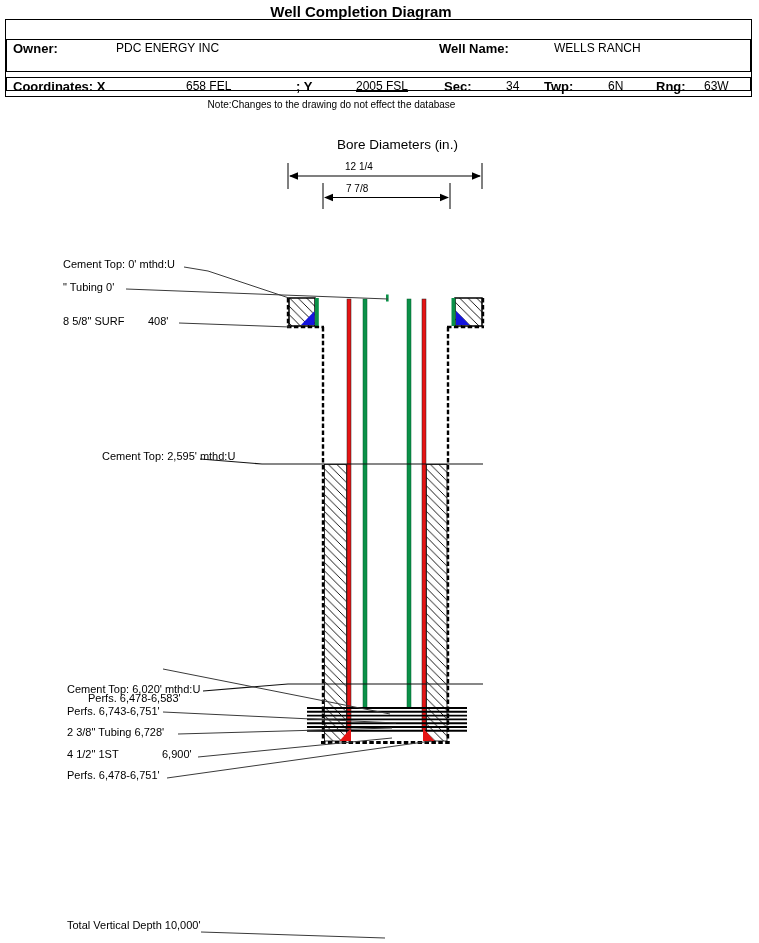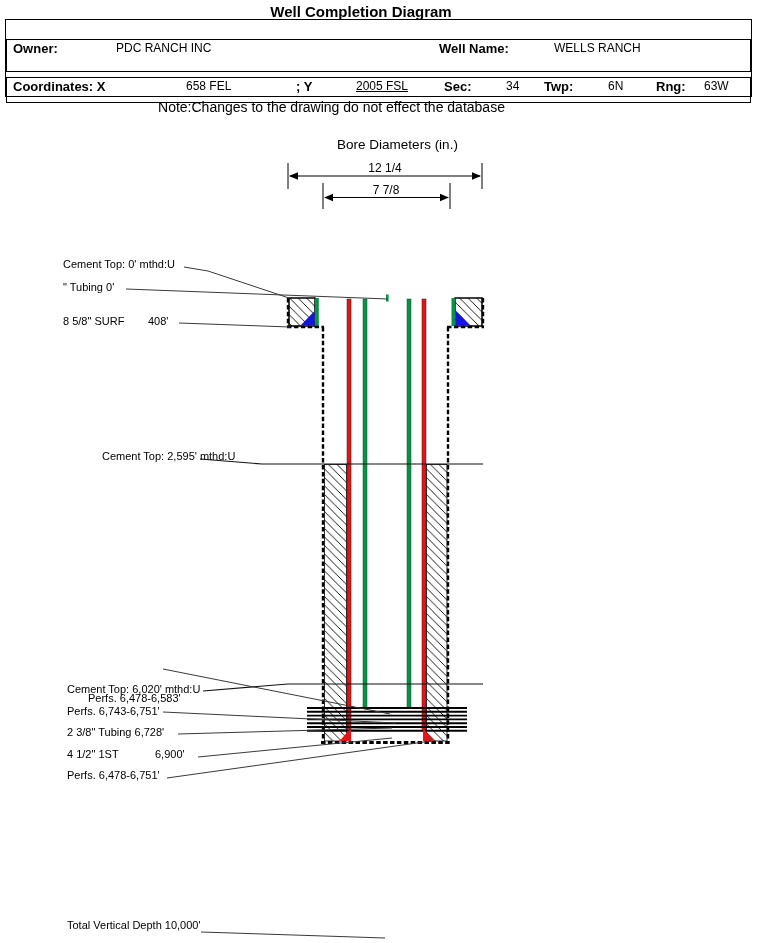--- a/index.html
+++ b/index.html
@@ -6,39 +6,39 @@
   body{width:759px;height:943px;position:relative;overflow:hidden;
        font-family:"Liberation Sans","DejaVu Sans",sans-serif;color:#000;}
   .abs{position:absolute;white-space:nowrap;}
   #page-title{top:3px;left:0;width:722px;text-align:center;font-size:15px;font-weight:bold;}
   
   #hdr-table{position:absolute;left:5px;top:19px;width:745px;height:76px;border:1.5px solid #000;}
   .trow{position:absolute;left:0;right:0;border:1px solid #000;box-sizing:border-box;}
   .trow .lbl{font-weight:bold;font-size:13px;}
   .trow .val{font-size:12px;}
   .cell{position:absolute;top:1px;line-height:15px;}
-  #note-line{top:99px;left:0;width:663px;text-align:center;font-size:14px;}
+  #note-line{top:99px;left:0;width:663px;text-align:center;font-size:10px;}
   #bore-title{top:137px;left:0;width:795px;text-align:center;font-size:13.5px;}
-  .dim-label{font-size:12px;text-align:center;width:80px;}
+  .dim-label{font-size:10px;width:80px;}
   .anno{font-size:11px;}
   svg{position:absolute;left:0;top:0;}
 </style>
 </head>
 <body>
 
 <div class="abs" id="page-title">Well Completion Diagram</div>
 
 <div id="hdr-table">
   <div class="trow" style="top:19px;height:33px;">
     <span class="cell lbl" style="left:6px;">Owner:</span>
-    <span class="cell val" style="left:109px;">PDC RANCH INC</span>
+    <span class="cell val" style="left:109px;">PDC ENERGY INC</span>
     <span class="cell lbl" style="left:432px;">Well Name:</span>
     <span class="cell val" style="left:547px;">WELLS RANCH</span>
   </div>
-  <div class="trow" style="top:57px;height:26px;">
+  <div class="trow" style="top:57px;height:14px;">
     <span class="cell lbl" style="left:6px;">Coordinates: X</span>
     <span class="cell val" style="left:179px;">658 FEL</span>
     <span class="cell lbl" style="left:289px;">; Y</span>
     <span class="cell val" style="left:349px;text-decoration:underline;">2005 FSL</span>
     <span class="cell lbl" style="left:437px;">Sec:</span>
     <span class="cell val" style="left:499px;">34</span>
     <span class="cell lbl" style="left:537px;">Twp:</span>
     <span class="cell val" style="left:601px;">6N</span>
     <span class="cell lbl" style="left:649px;">Rng:</span>
     <span class="cell val" style="left:697px;">63W</span>
@@ -54,21 +54,21 @@
 <div class="abs anno" style="left:63px;top:258px;">Cement Top: 0' mthd:U</div>
 <div class="abs anno" style="left:63px;top:281px;">" Tubing 0'</div>
 <div class="abs anno" style="left:63px;top:315px;">8 5/8" SURF</div>
 <div class="abs anno" style="left:148px;top:315px;text-align:right;">408'</div>
 <div class="abs anno" style="left:60px;top:450px;margin-left:42px;">Cement Top: 2,595' mthd:U</div>
 <div class="abs anno" style="left:68px;top:692px;margin-left:20px;">Perfs. 6,478-6,583'</div>
 <div class="abs anno" style="left:67px;top:683px;">Cement Top: 6,020' mthd:U</div>
 <div class="abs anno" style="left:67px;top:705px;">Perfs. 6,743-6,751'</div>
 <div class="abs anno" style="left:67px;top:726px;">2 3/8" Tubing 6,728'</div>
 <div class="abs anno" style="left:67px;top:748px;">4 1/2" 1ST</div>
-<div class="abs anno" style="left:155px;top:748px;">6,900'</div>
+<div class="abs anno" style="left:162px;top:748px;">6,900'</div>
 <div class="abs anno" style="left:67px;top:769px;">Perfs. 6,478-6,751'</div>
 <div class="abs anno" style="left:67px;top:919px;">Total Vertical Depth 10,000'</div>
 
 <svg width="759" height="943" viewBox="0 0 759 943">
   <defs>
     <pattern id="hatch" width="8.5" height="8.5" patternUnits="userSpaceOnUse">
       <path d="M-1,-1 L9.5,9.5" stroke="#000" stroke-width="0.9"></path>
     </pattern>
   </defs>
 

